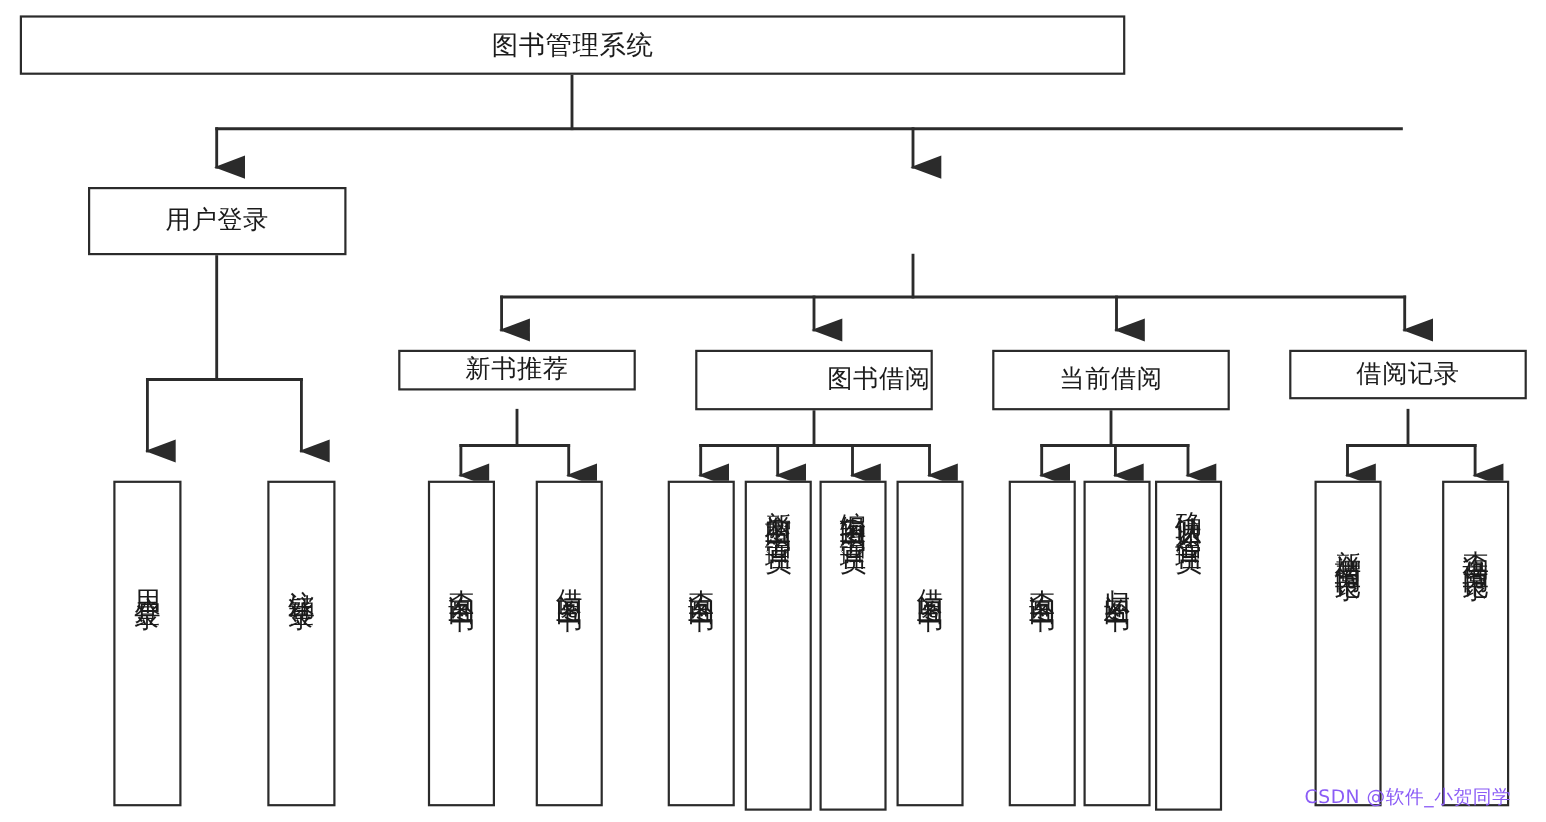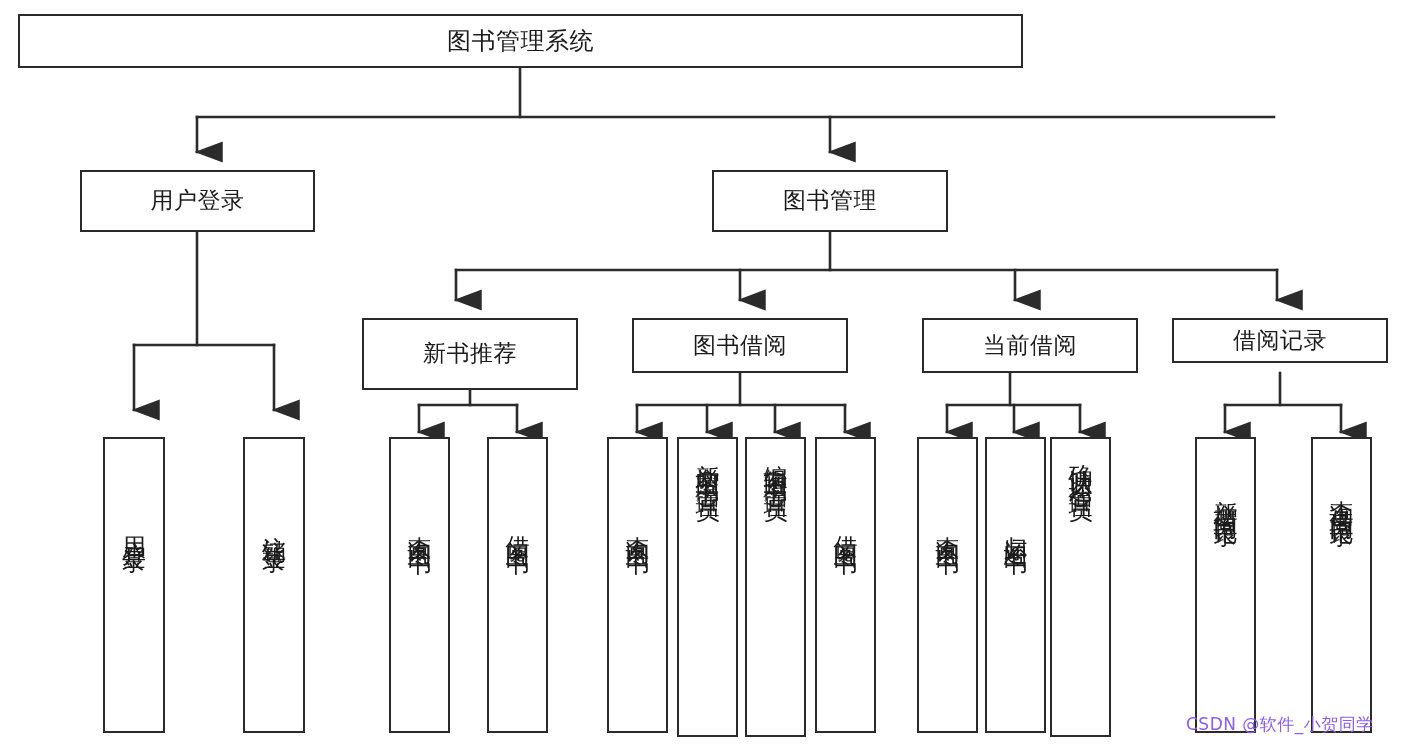--- a/index.html
+++ b/index.html
@@ -117,31 +117,28 @@
     </g>
   </svg>
 
   <div class="node h root" style="left:18px;top:14px;width:1005px;height:54px;">
     <span class="node-label">图书管理系统</span>
   </div>
 
   <div class="node h" style="left:80px;top:170px;width:235px;height:62px;">
     <span class="node-label">用户登录</span>
   </div>
-  <div class="node h" style="left:712px;top:170px;width:236px;height:62px;">
-    <span class="node-label">图书管理</span>
-  </div>
 
-  <div class="node h" style="left:362px;top:318px;width:216px;height:72px;">
+  <div class="node h" style="left:362px;top:318px;width:216px;height:37px;">
     <span class="node-label">新书推荐</span>
   </div>
-  <div class="node h" style="left:632px;top:318px;width:216px;height:55px;">
+  <div class="node h" style="left:632px;top:318px;width:216px;height:55px;justify-content:flex-end;">
     <span class="node-label">图书借阅</span>
   </div>
-  <div class="node h" style="left:922px;top:318px;width:216px;height:55px;">
+  <div class="node h" style="left:902px;top:318px;width:216px;height:55px;">
     <span class="node-label">当前借阅</span>
   </div>
   <div class="node h" style="left:1172px;top:318px;width:216px;height:45px;">
     <span class="node-label">借阅记录</span>
   </div>
 
   <div class="node v" style="left:103px;top:437px;width:62px;height:296px;padding-top:78px;">
     <span class="node-label">用户登录</span>
   </div>
   <div class="node v" style="left:243px;top:437px;width:62px;height:296px;padding-top:78px;">

